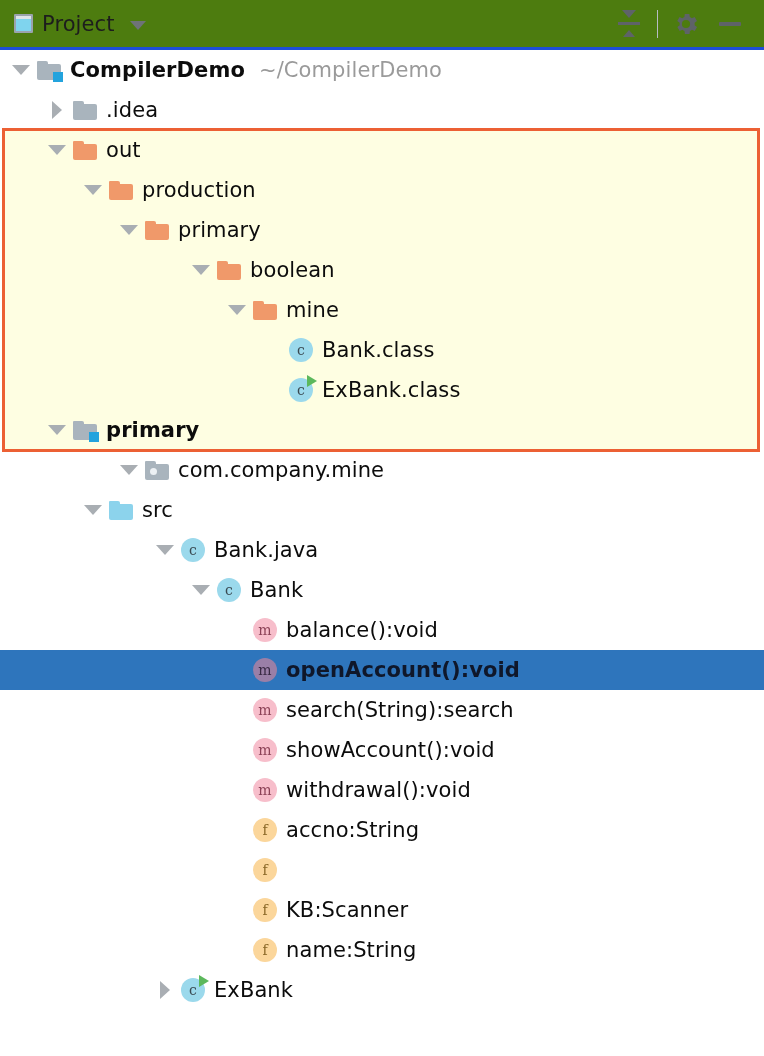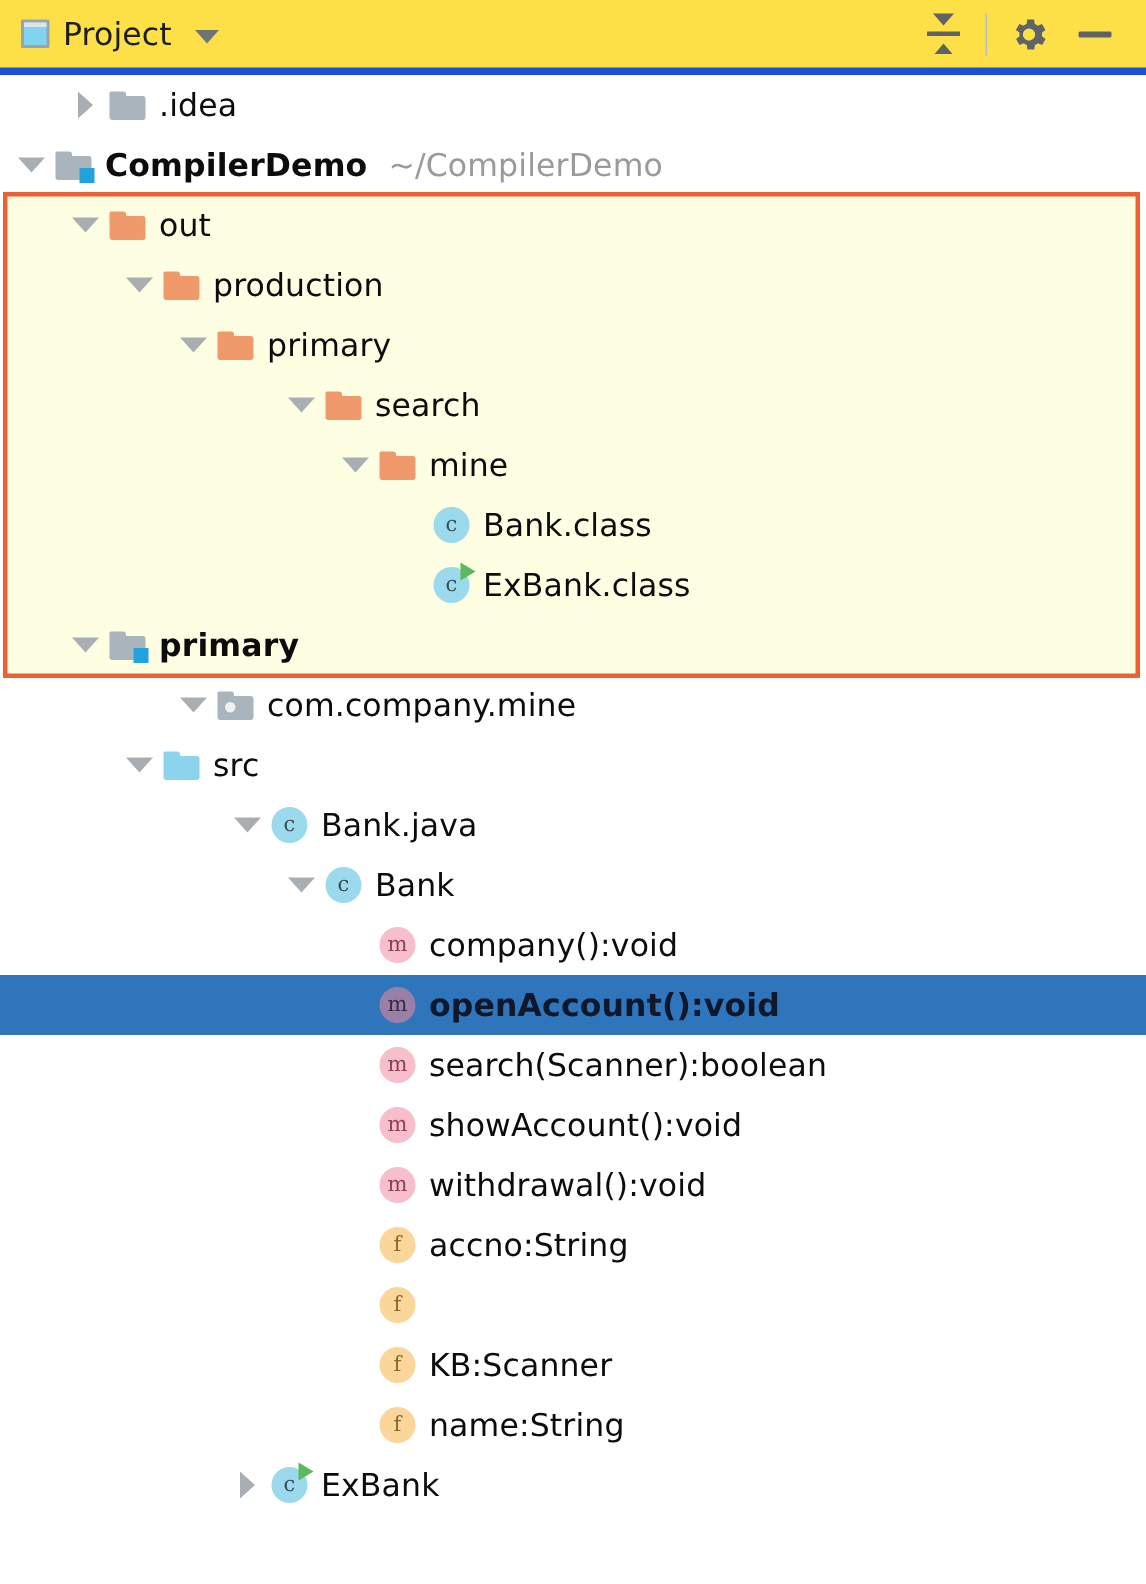--- a/index.html
+++ b/index.html
@@ -11,22 +11,22 @@
     height: 1056px;
     background: #ffffff;
     font-family: "DejaVu Sans", "Liberation Sans", sans-serif;
     overflow: hidden;
     position: relative;
   }
 
   
   #toolwindow-header {
     height: 50px;
-    background: #fde047;
-    border-bottom: 5px solid #1d4ed8;
+    background: #4d7c0f;
+    border-bottom: 3px solid #1d4ed8;
     box-sizing: border-box;
     display: flex;
     align-items: center;
     padding: 0 12px 0 14px;
   }
   .hdr-left {
     display: flex;
     align-items: center;
     gap: 9px;
     flex: 1;
@@ -269,188 +269,188 @@
     <div class="hdr-btn">
       <span class="ico-minimize"></span>
     </div>
   </div>
 </div>
 
 <div id="tree">
   <div id="highlight-box" style="top: 78px; height: 324px; border-color: rgb(236, 96, 52); background: rgb(254, 254, 226);"></div>
   <div id="tree-rows">
       <div class="row">
+        <span class="indent" style="width: 8px;"></span>
+        <span class="twisty expanded"></span>
+        <span class="icon">
+          <span class="folder gray">
+            <span class="tab"></span>
+            <span class="body"></span>
+            <span class="badge-sq"></span>
+          </span>
+        </span>
+        <span class="label bold">CompilerDemo</span>
+        <span class="path-hint">~/CompilerDemo</span>
+      </div>
+      <div class="row">
         <span class="indent" style="width: 44px;"></span>
         <span class="twisty collapsed"></span>
         <span class="icon">
           <span class="folder gray">
             <span class="tab"></span>
             <span class="body"></span>
           </span>
         </span>
         <span class="label">.idea</span>
       </div>
       <div class="row">
-        <span class="indent" style="width: 8px;"></span>
+        <span class="indent" style="width: 44px;"></span>
+        <span class="twisty expanded"></span>
+        <span class="icon">
+          <span class="folder orange">
+            <span class="tab"></span>
+            <span class="body"></span>
+          </span>
+        </span>
+        <span class="label">out</span>
+      </div>
+      <div class="row">
+        <span class="indent" style="width: 80px;"></span>
+        <span class="twisty expanded"></span>
+        <span class="icon">
+          <span class="folder orange">
+            <span class="tab"></span>
+            <span class="body"></span>
+          </span>
+        </span>
+        <span class="label">production</span>
+      </div>
+      <div class="row">
+        <span class="indent" style="width: 116px;"></span>
+        <span class="twisty expanded"></span>
+        <span class="icon">
+          <span class="folder orange">
+            <span class="tab"></span>
+            <span class="body"></span>
+          </span>
+        </span>
+        <span class="label">primary</span>
+      </div>
+      <div class="row">
+        <span class="indent" style="width: 188px;"></span>
+        <span class="twisty expanded"></span>
+        <span class="icon">
+          <span class="folder orange">
+            <span class="tab"></span>
+            <span class="body"></span>
+          </span>
+        </span>
+        <span class="label">boolean</span>
+      </div>
+      <div class="row">
+        <span class="indent" style="width: 224px;"></span>
+        <span class="twisty expanded"></span>
+        <span class="icon">
+          <span class="folder orange">
+            <span class="tab"></span>
+            <span class="body"></span>
+          </span>
+        </span>
+        <span class="label">mine</span>
+      </div>
+      <div class="row">
+        <span class="indent" style="width: 260px;"></span>
+        <span class="twisty none"></span>
+        <span class="icon">
+          <span class="circ cls">c</span>
+        </span>
+        <span class="label">Bank.class</span>
+      </div>
+      <div class="row">
+        <span class="indent" style="width: 260px;"></span>
+        <span class="twisty none"></span>
+        <span class="icon">
+          <span class="circ cls">c<span class="runmark"></span></span>
+        </span>
+        <span class="label">ExBank.class</span>
+      </div>
+      <div class="row">
+        <span class="indent" style="width: 44px;"></span>
         <span class="twisty expanded"></span>
         <span class="icon">
           <span class="folder gray">
             <span class="tab"></span>
             <span class="body"></span>
             <span class="badge-sq"></span>
           </span>
         </span>
-        <span class="label bold">CompilerDemo</span>
-        <span class="path-hint">~/CompilerDemo</span>
-      </div>
-      <div class="row">
-        <span class="indent" style="width: 44px;"></span>
-        <span class="twisty expanded"></span>
-        <span class="icon">
-          <span class="folder orange">
-            <span class="tab"></span>
-            <span class="body"></span>
-          </span>
-        </span>
-        <span class="label">out</span>
+        <span class="label bold">primary</span>
+      </div>
+      <div class="row">
+        <span class="indent" style="width: 116px;"></span>
+        <span class="twisty expanded"></span>
+        <span class="icon">
+          <span class="folder gray">
+            <span class="tab"></span>
+            <span class="body"></span>
+            <span class="pkg-dot"></span>
+          </span>
+        </span>
+        <span class="label">com.company.mine</span>
       </div>
       <div class="row">
         <span class="indent" style="width: 80px;"></span>
         <span class="twisty expanded"></span>
         <span class="icon">
-          <span class="folder orange">
-            <span class="tab"></span>
-            <span class="body"></span>
-          </span>
-        </span>
-        <span class="label">production</span>
-      </div>
-      <div class="row">
-        <span class="indent" style="width: 116px;"></span>
-        <span class="twisty expanded"></span>
-        <span class="icon">
-          <span class="folder orange">
-            <span class="tab"></span>
-            <span class="body"></span>
-          </span>
-        </span>
-        <span class="label">primary</span>
+          <span class="folder blue">
+            <span class="tab"></span>
+            <span class="body"></span>
+          </span>
+        </span>
+        <span class="label">src</span>
+      </div>
+      <div class="row">
+        <span class="indent" style="width: 152px;"></span>
+        <span class="twisty expanded"></span>
+        <span class="icon">
+          <span class="circ cls">c</span>
+        </span>
+        <span class="label">Bank.java</span>
       </div>
       <div class="row">
         <span class="indent" style="width: 188px;"></span>
         <span class="twisty expanded"></span>
         <span class="icon">
-          <span class="folder orange">
-            <span class="tab"></span>
-            <span class="body"></span>
-          </span>
-        </span>
-        <span class="label">search</span>
-      </div>
-      <div class="row">
-        <span class="indent" style="width: 224px;"></span>
-        <span class="twisty expanded"></span>
-        <span class="icon">
-          <span class="folder orange">
-            <span class="tab"></span>
-            <span class="body"></span>
-          </span>
-        </span>
-        <span class="label">mine</span>
-      </div>
-      <div class="row">
-        <span class="indent" style="width: 260px;"></span>
-        <span class="twisty none"></span>
-        <span class="icon">
           <span class="circ cls">c</span>
         </span>
-        <span class="label">Bank.class</span>
-      </div>
-      <div class="row">
-        <span class="indent" style="width: 260px;"></span>
-        <span class="twisty none"></span>
-        <span class="icon">
-          <span class="circ cls">c<span class="runmark"></span></span>
-        </span>
-        <span class="label">ExBank.class</span>
-      </div>
-      <div class="row">
-        <span class="indent" style="width: 44px;"></span>
-        <span class="twisty expanded"></span>
-        <span class="icon">
-          <span class="folder gray">
-            <span class="tab"></span>
-            <span class="body"></span>
-            <span class="badge-sq"></span>
-          </span>
-        </span>
-        <span class="label bold">primary</span>
-      </div>
-      <div class="row">
-        <span class="indent" style="width: 116px;"></span>
-        <span class="twisty expanded"></span>
-        <span class="icon">
-          <span class="folder gray">
-            <span class="tab"></span>
-            <span class="body"></span>
-            <span class="pkg-dot"></span>
-          </span>
-        </span>
-        <span class="label">com.company.mine</span>
-      </div>
-      <div class="row">
-        <span class="indent" style="width: 80px;"></span>
-        <span class="twisty expanded"></span>
-        <span class="icon">
-          <span class="folder blue">
-            <span class="tab"></span>
-            <span class="body"></span>
-          </span>
-        </span>
-        <span class="label">src</span>
-      </div>
-      <div class="row">
-        <span class="indent" style="width: 152px;"></span>
-        <span class="twisty expanded"></span>
-        <span class="icon">
-          <span class="circ cls">c</span>
-        </span>
-        <span class="label">Bank.java</span>
-      </div>
-      <div class="row">
-        <span class="indent" style="width: 188px;"></span>
-        <span class="twisty expanded"></span>
-        <span class="icon">
-          <span class="circ cls">c</span>
-        </span>
         <span class="label">Bank</span>
       </div>
       <div class="row">
         <span class="indent" style="width: 224px;"></span>
         <span class="twisty none"></span>
         <span class="icon">
           <span class="circ mth">m</span>
         </span>
-        <span class="label">company():void</span>
+        <span class="label">balance():void</span>
       </div>
       <div class="row selected">
         <span class="indent" style="width: 224px;"></span>
         <span class="twisty none"></span>
         <span class="icon">
           <span class="circ mth">m</span>
         </span>
         <span class="label">openAccount():void</span>
       </div>
       <div class="row">
         <span class="indent" style="width: 224px;"></span>
         <span class="twisty none"></span>
         <span class="icon">
           <span class="circ mth">m</span>
         </span>
-        <span class="label">search(Scanner):boolean</span>
+        <span class="label">search(String):search</span>
       </div>
       <div class="row">
         <span class="indent" style="width: 224px;"></span>
         <span class="twisty none"></span>
         <span class="icon">
           <span class="circ mth">m</span>
         </span>
         <span class="label">showAccount():void</span>
       </div>
       <div class="row">

